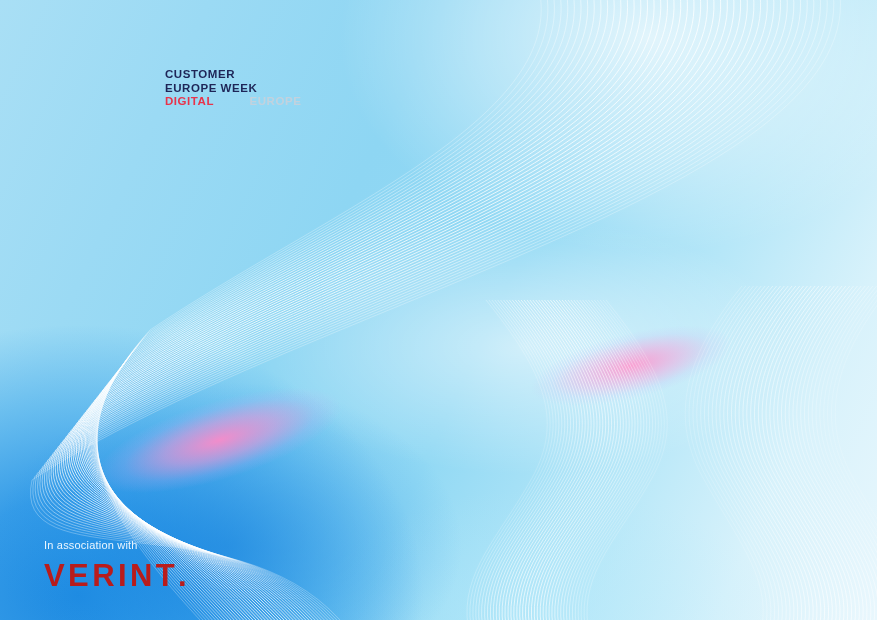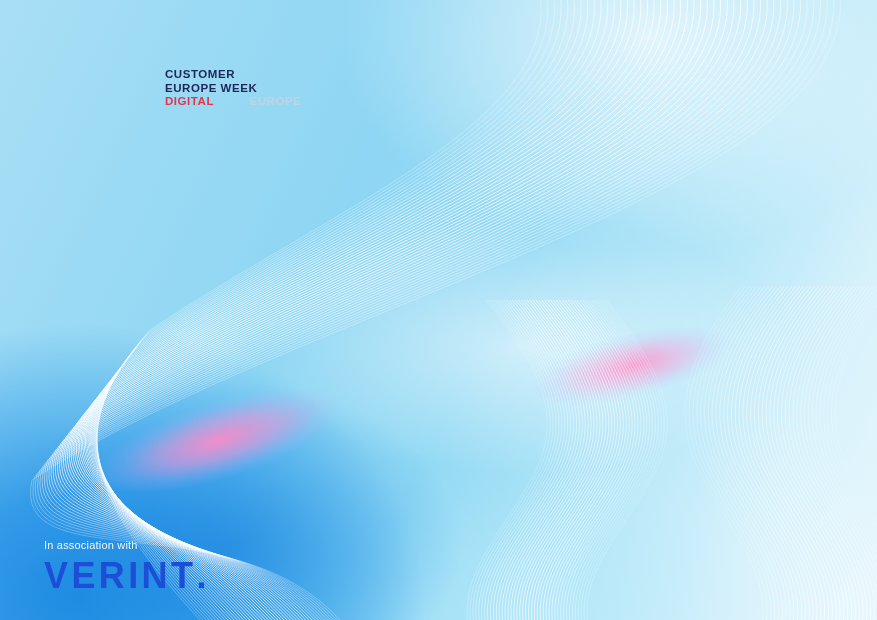--- a/index.html
+++ b/index.html
@@ -173,23 +173,23 @@
     margin-left: 8px;
   }
   .assoc {
     font-size: 11px;
     color: #eaf6ff;
     letter-spacing: 0.2px;
     margin-bottom: 9px;
     font-weight: 400;
   }
   .verint {
-    font-size: 36px;
+    font-size: 31px;
     font-weight: 700;
-    color: #1d4ed8;
+    color: #b91c1c;
     letter-spacing: 3.4px;
     line-height: 32px;
   }
   .verint-dot { letter-spacing: 0; }
 </style>
 </head>
 <body>
 
 <div id="slide">
 

